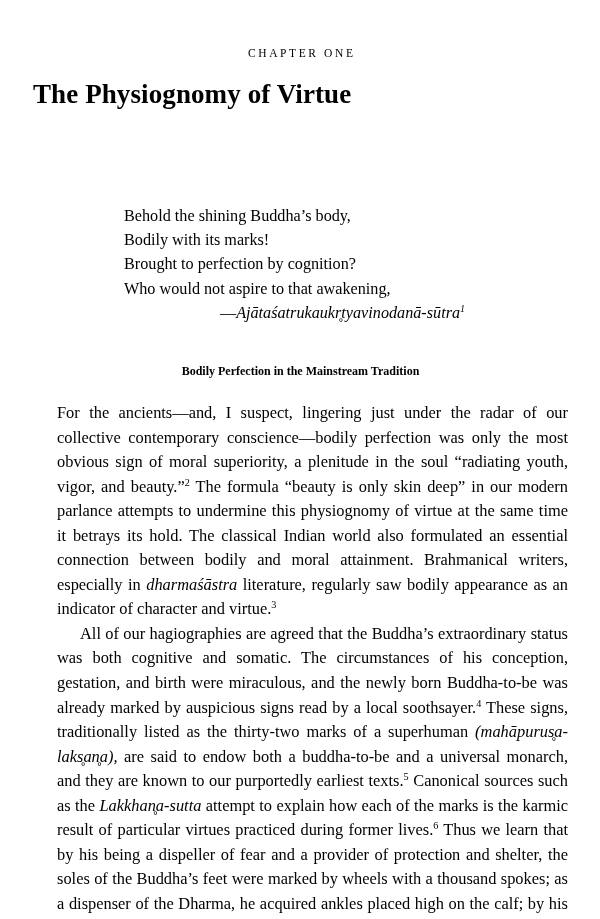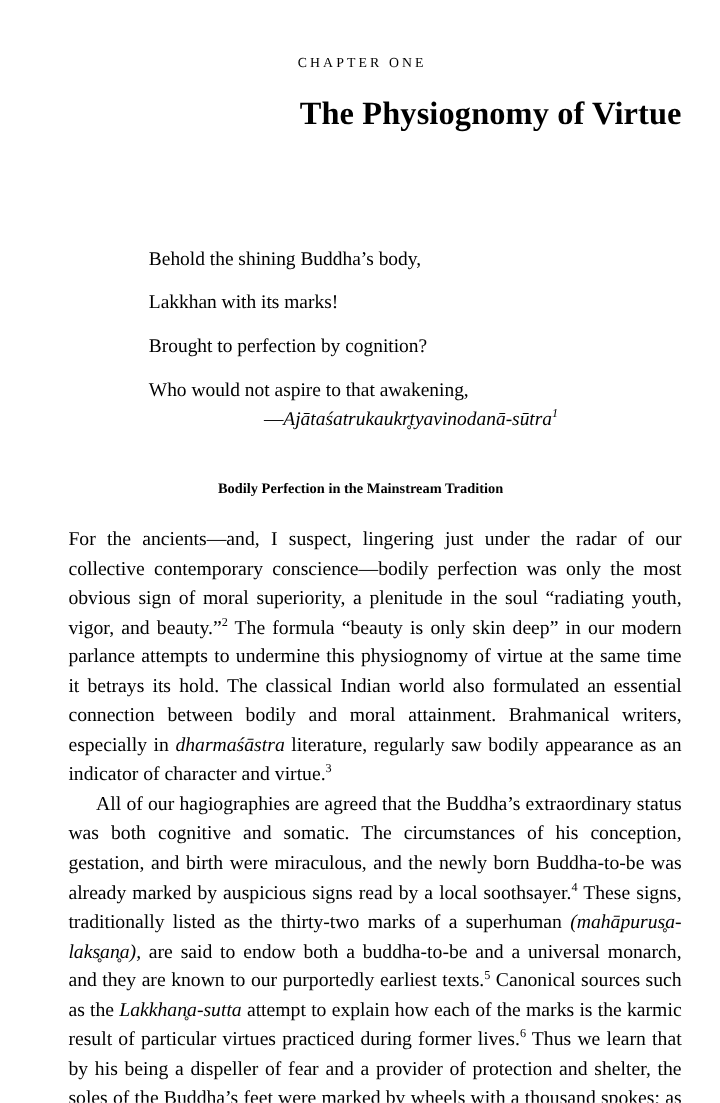--- a/index.html
+++ b/index.html
@@ -36,38 +36,37 @@
     text-align: center;
     font-size: 11.5px;
     letter-spacing: 2.6px;
     text-indent: 2.6px;
     margin-top: 46px;
     line-height: 14px;
     font-weight: normal;
   }
 
   .chapter-title {
-    text-align: right;
+    text-align: left;
     font-size: 27px;
     font-weight: bold;
     line-height: 32px;
     margin-top: 18px;
     letter-spacing: 0.1px;
   }
 
   
   .epigraph {
     margin-top: 94px;
     margin-left: 91px;
     font-size: 16.2px;
     line-height: 24.2px;
   }
   .epigraph .line {
     white-space: nowrap;
-    margin-top: 12px;
   }
   .epigraph .attribution {
     margin-left: 33px;
     font-style: italic;
     white-space: nowrap;
     text-align: center;
   }
   .epigraph .attribution .dash {
     font-style: normal;
   }
@@ -110,21 +109,21 @@
 
 <div class="page">
   <div class="content">
 
     <div class="chapter-label">CHAPTER ONE</div>
 
     <h1 class="chapter-title">The Physiognomy of Virtue</h1>
 
     <blockquote class="epigraph">
       <div class="line">Behold the shining Buddha’s body,</div>
-      <div class="line">Lakkhan with its marks!</div>
+      <div class="line">Bodily with its marks!</div>
       <div class="line">Brought to perfection by cognition?</div>
       <div class="line">Who would not aspire to that awakening,</div>
       <div class="attribution"><span class="dash">—</span><i>Ajātaśatrukaukr̥tyavinodanā-sūtra</i><sup>1</sup></div>
     </blockquote>
 
     <h2 class="section-heading">Bodily Perfection in the Mainstream Tradition</h2>
 
     <div class="body-text" id="body-text">
         <p><span>For the ancients—and, I suspect, lingering just under the radar of our collective contemporary conscience—bodily perfection was only the most obvious sign of moral superiority, a plenitude in the soul “radiating youth, vigor, and beauty.”</span><sup>2</sup><span> The formula “beauty is only skin deep” in our modern parlance attempts to undermine this physiognomy of virtue at the same time it betrays its hold. The classical Indian world also formulated an essential connection between bodily and moral attainment. Brahmanical writers, especially in </span><i>dharmaśāstra</i><span> literature, regularly saw bodily appearance as an indicator of character and virtue.</span><sup>3</sup></p>
         <p class="indent"><span>All of our hagiographies are agreed that the Buddha’s extraordinary status was both cognitive and somatic. The circumstances of his conception, gestation, and birth were miraculous, and the newly born Buddha-to-be was already marked by auspicious signs read by a local soothsayer.</span><sup>4</sup><span> These signs, traditionally listed as the thirty-two marks of a superhuman </span><i>(mahāpurus̥a-laks̥an̥a),</i><span> are said to endow both a buddha-to-be and a universal monarch, and they are known to our purportedly earliest texts.</span><sup>5</sup><span> Canonical sources such as the </span><i>Lakkhan̥a-sutta</i><span> attempt to explain how each of the marks is the karmic result of particular virtues practiced during former lives.</span><sup>6</sup><span> Thus we learn that by his being a dispeller of fear and a provider of protection and shelter, the soles of the Buddha’s feet were marked by wheels with a thousand spokes; as a dispenser of the Dharma, he acquired ankles placed high on the calf; by his former religious inquiries, he acquired delicate skin</span></p>

